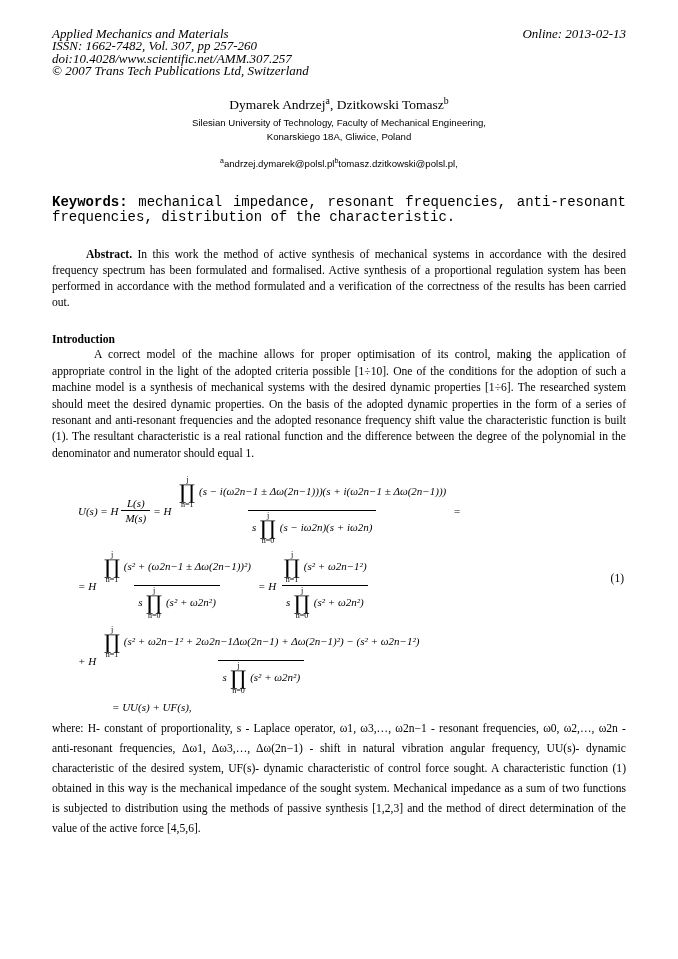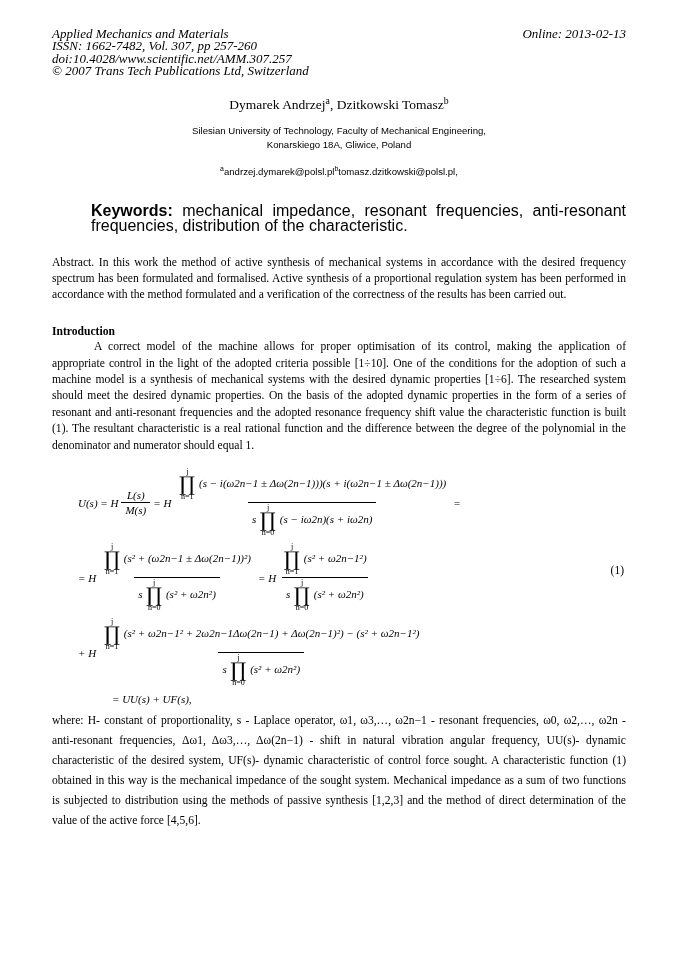--- a/index.html
+++ b/index.html
@@ -40,47 +40,46 @@
   .authors {
     text-align: center;
     font-size: 13.5px;
     margin-top: 19px;
   }
   .affil {
     text-align: center;
     font-family: "Liberation Sans", sans-serif;
     font-size: 9.6px;
     line-height: 14.5px;
-    margin-top: 11px;
+    margin-top: 3px;
   }
   .emails {
     text-align: center;
     font-family: "Liberation Sans", sans-serif;
     font-size: 9.6px;
     margin-top: 13px;
   }
   sup { font-size: 0.72em; vertical-align: super; line-height: 0; }
 
   .keywords {
-    font-family: Liberation Sans, sans-serif;
-    font-size: 16px;
+    font-family: Liberation Mono, monospace;
+    font-size: 14px;
     line-height: 15px;
     margin-top: 26px;
     text-align: justify;
-    margin-left: 39px;
   }
   .keywords b { font-weight: bold; }
 
   .abstract {
     font-size: 11.6px;
     line-height: 16.2px;
     margin-top: 22px;
     text-align: justify;
   }
-  .abstract b { font-weight: normal; }
+  .abstract b { font-weight: bold; margin-left: 34px; }
 
   .section-head {
     font-weight: bold;
     font-size: 11.6px;
     margin-top: 22px;
   }
   .body-par {
     font-size: 11.6px;
     line-height: 16.4px;
     text-align: justify;

